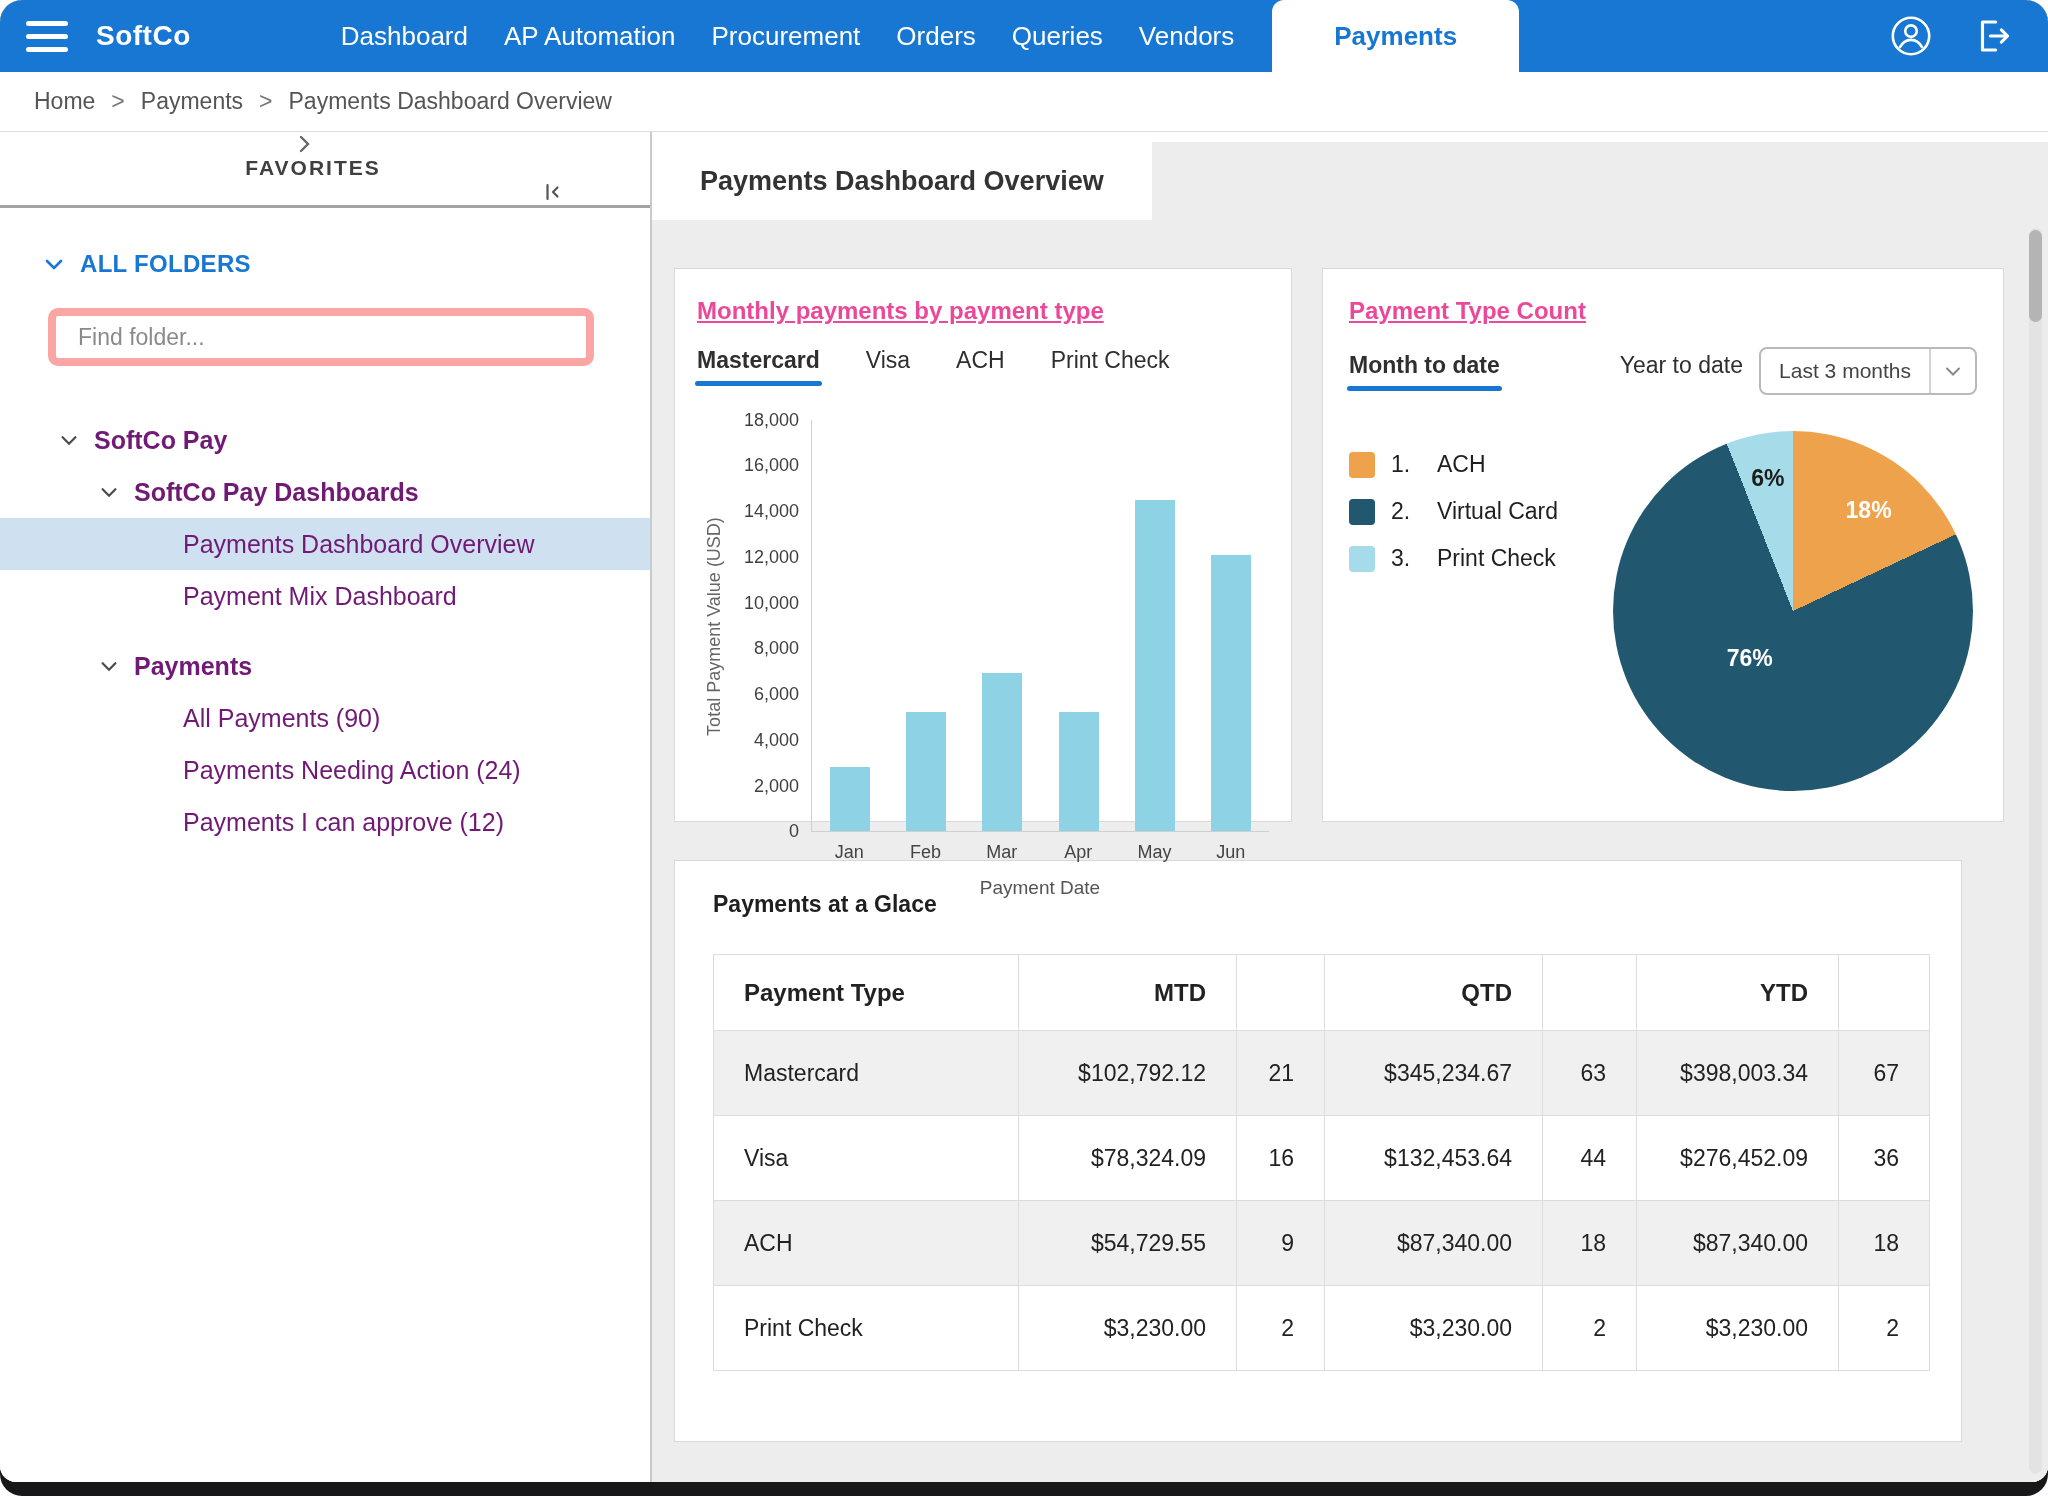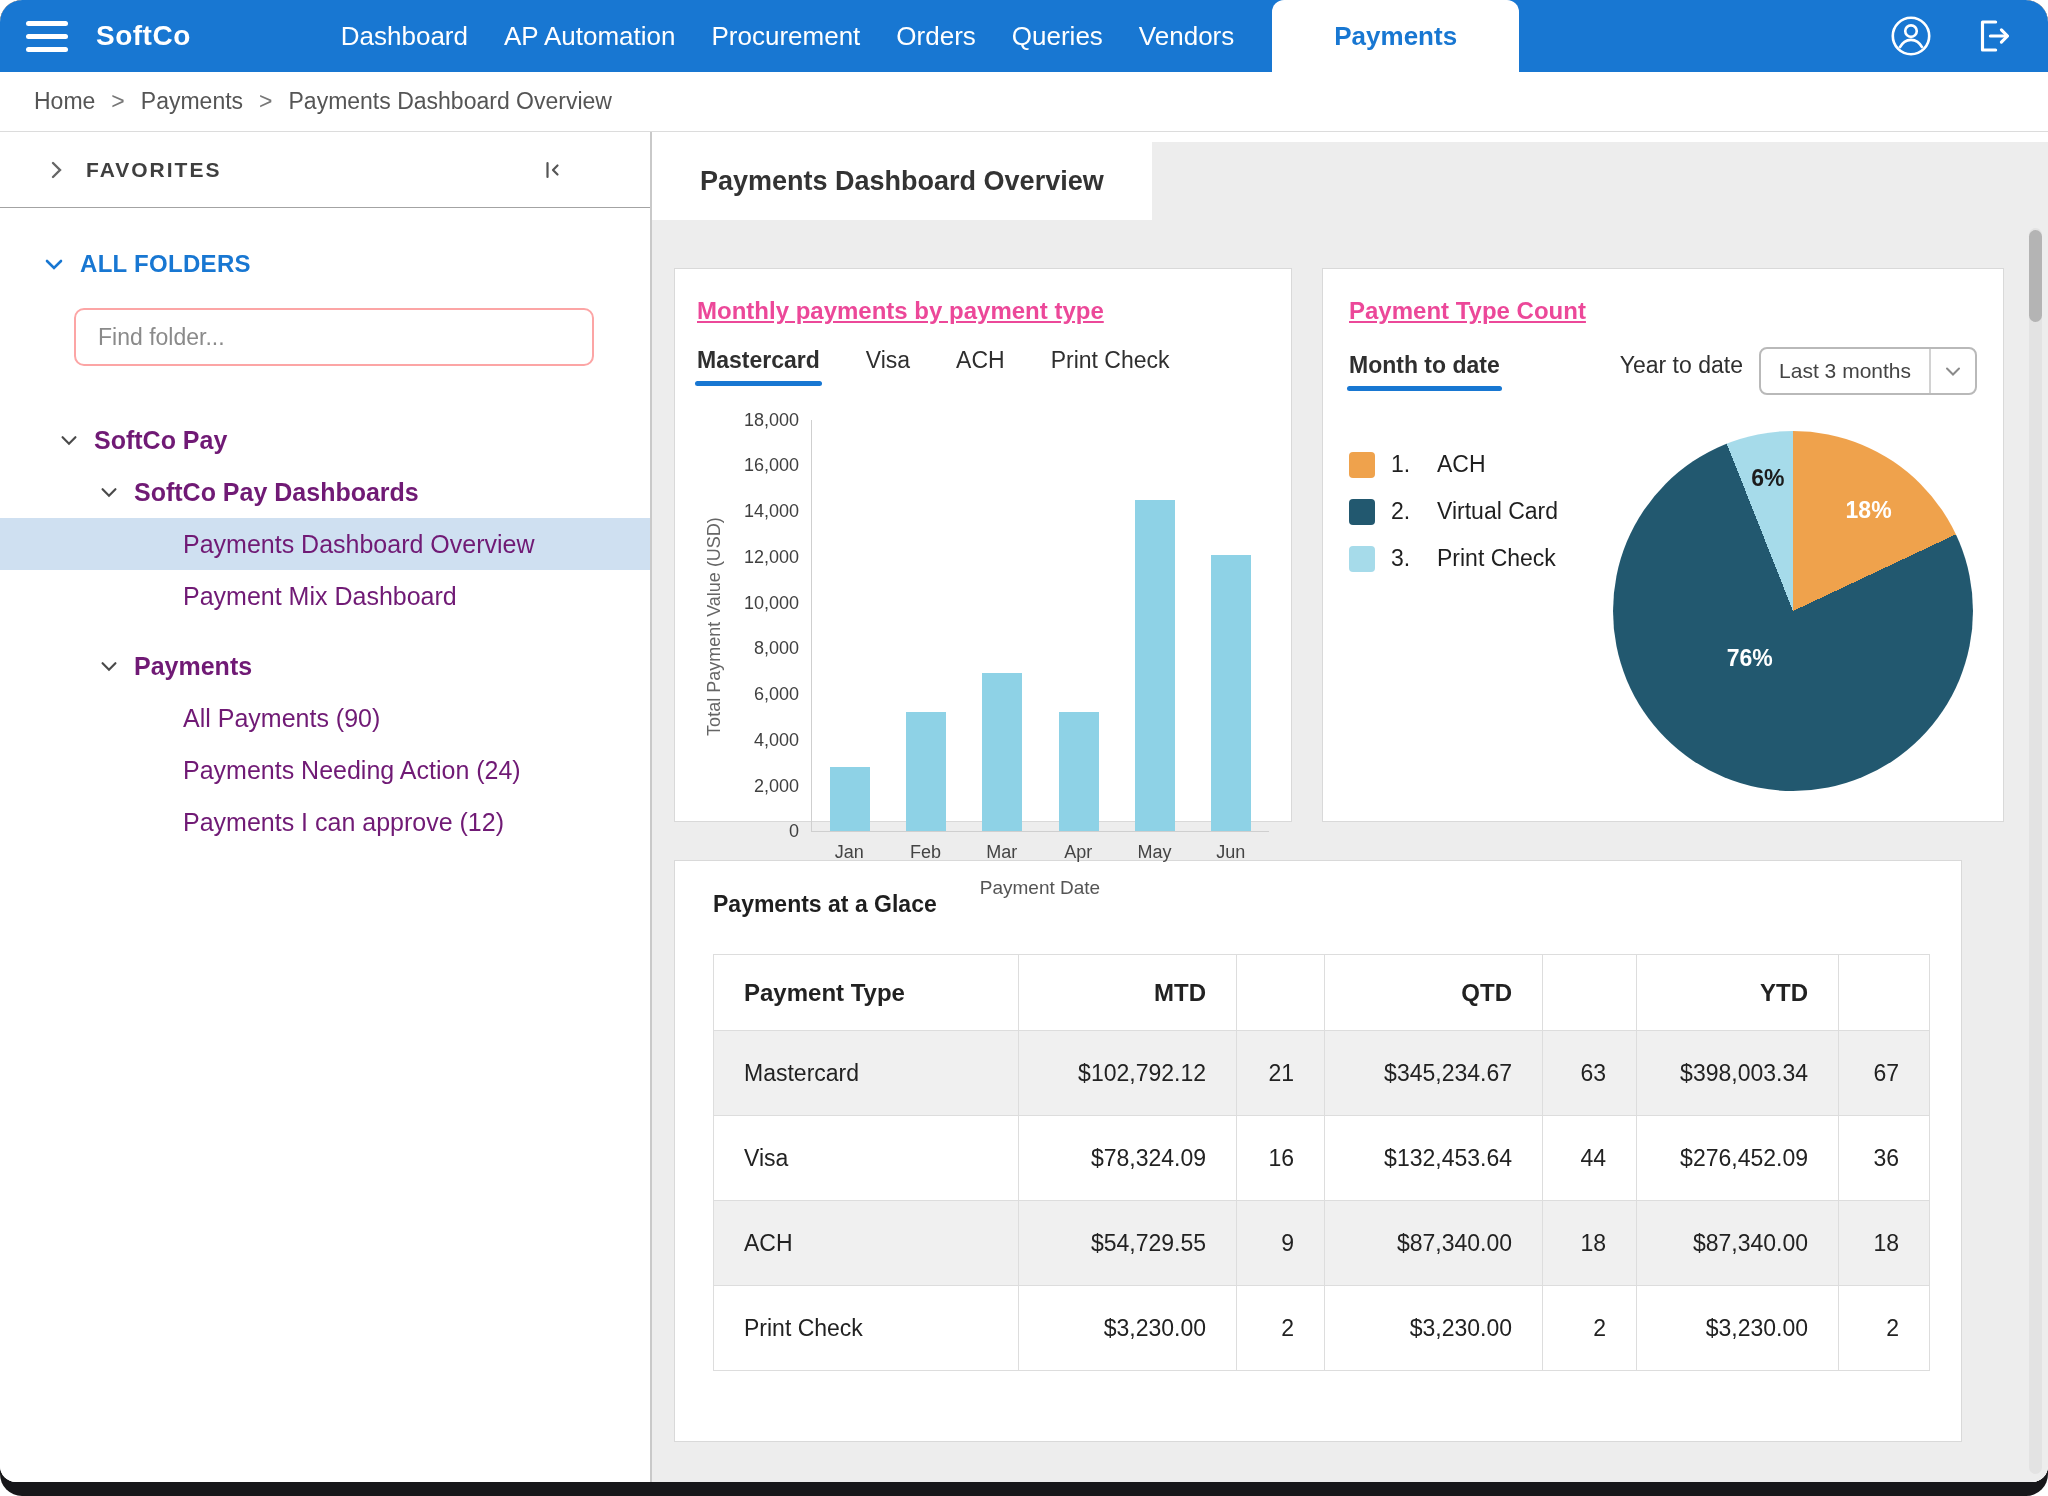--- a/index.html
+++ b/index.html
@@ -22,26 +22,26 @@
   
   .breadcrumb { height:60px; flex-shrink:0; display:flex; align-items:center; gap:16px; padding-left:34px; font-size:23px; color:#555; border-bottom:1px solid #dcdcdc; background:#fff; }
   .crumb { cursor:pointer; }
   .crumb-sep { color:#777; }
 
   
   .layout { flex:1; display:flex; min-height:0; }
 
   
   .sidebar { width:652px; flex-shrink:0; background:#fff; border-right:2px solid #c9c9c9; display:flex; flex-direction:column; }
-  .fav-row { height:76px; flex-shrink:0; display:flex; align-items:center; padding:0 86px 0 44px; border-bottom:1px solid #a3a3a3; }
+  .fav-row { height:76px; flex-shrink:0; display:flex; align-items:center; padding:0 86px 0 44px; border-bottom:3px solid #a3a3a3;flex-direction:column; }
   .fav-label { margin-left:18px; font-size:21px; font-weight:700; color:#3f3f3f; letter-spacing:2px; }
   .collapse-btn { margin-left:auto; cursor:pointer; display:flex; }
   .chev-svg { width:24px; height:24px; display:block; }
   .all-folders { margin:42px 0 0 42px; display:flex; align-items:center; gap:14px; color:#1877D2; font-weight:700; font-size:24px; cursor:pointer; letter-spacing:.3px; }
-  .folder-search { margin:30px 56px 0 74px; height:58px; border:2px solid #fca5a5; border-radius:10px; font-size:23px; padding:0 22px; color:#404040; outline:none; font-family:"Liberation Sans", sans-serif; background:#fff; }
+  .folder-search { margin:30px 56px 0 48px; height:58px; border:8px solid #fca5a5; border-radius:10px; font-size:23px; padding:0 22px; color:#404040; outline:none; font-family:"Liberation Sans", sans-serif; background:#fff; }
   .folder-search::placeholder { color:#8a8a8a; }
   .folder-tree { margin-top:48px; font-size:25px; color:#701a75; }
   .tree-row { display:flex; align-items:center; height:52px; cursor:pointer; }
   .tree-row.folder { font-weight:700; }
   .tree-row.spaced { margin-top:18px; }
   .tree-row.lvl1 { padding-left:58px; }
   .tree-row.lvl2 { padding-left:98px; }
   .tree-row.lvl3 { padding-left:183px; }
   .tree-row.selected { background:#cfe0f1; }
   .tree-chev { display:flex; margin-right:14px; color:#4a4a4a; }

